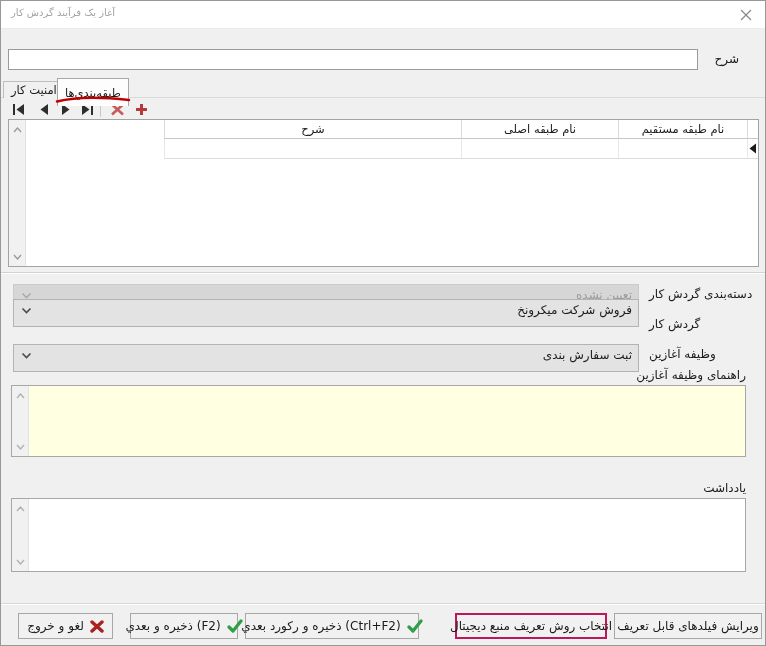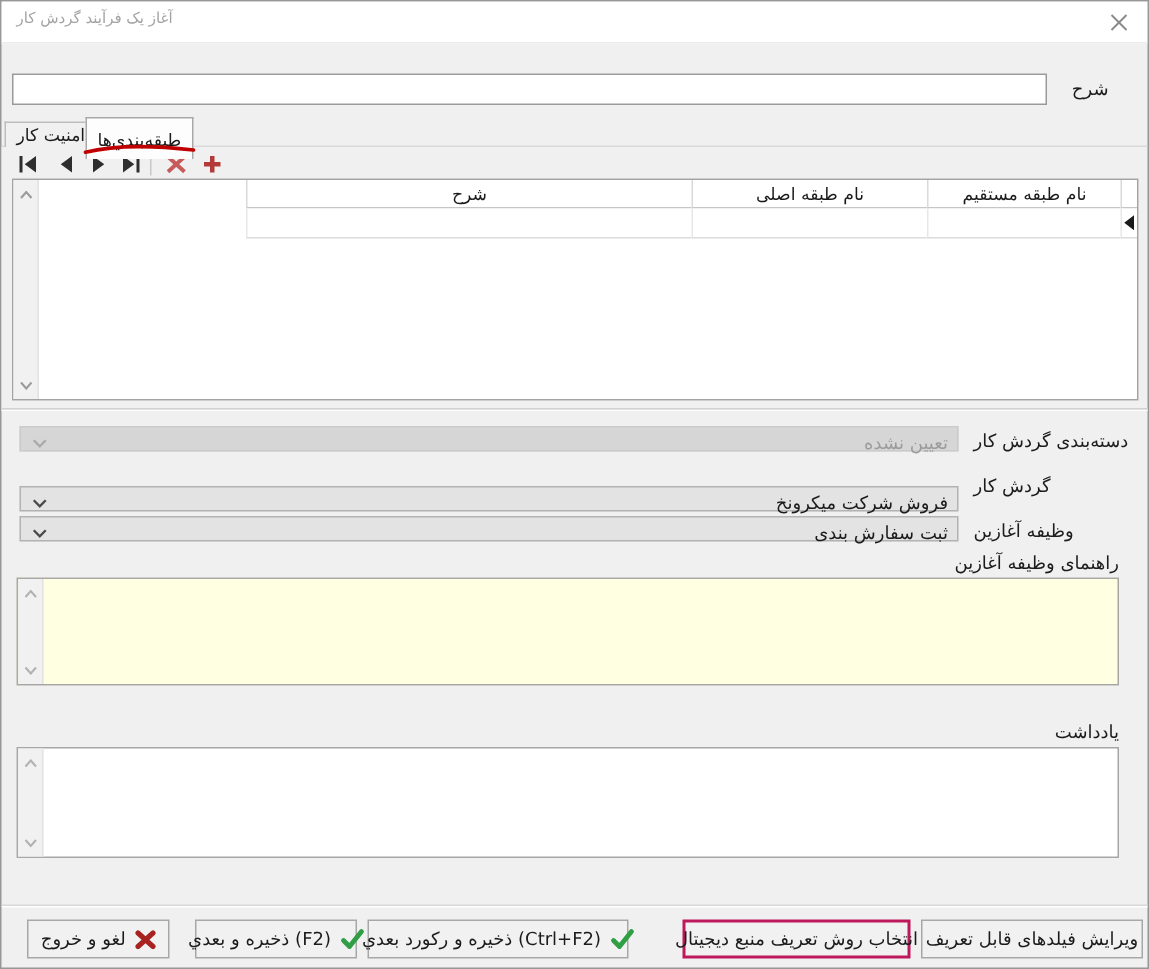--- a/index.html
+++ b/index.html
@@ -15,21 +15,21 @@
   .tab{box-sizing:border-box;display:flex;align-items:center;justify-content:center;padding:0 7px;font-size:11.5px;}
   .tab-active{background:#fdfdfd;border:1px solid #a8a8a8;border-bottom:none;height:28px;z-index:3;text-align:right;}
   .tab-inactive{background:#f0f0f0;border:1px solid #bdbdbd;border-bottom:none;height:17px;z-index:1;}
   .pane{left:0;top:96px;width:764px;height:174px;border-top:1px solid #d9d9d9;border-bottom:1px solid #d2d2d2;box-shadow:0 1px 0 #ffffff;}
   .tool-btn{width:18px;height:15px;display:flex;align-items:center;justify-content:center;}
   .grid{left:7px;top:118px;width:751px;height:148px;box-sizing:border-box;background:#ffffff;border:1px solid #a3a3a3;}
   .gcell-h{position:absolute;top:0;height:19px;box-sizing:border-box;border-bottom:1px solid #c6c6c6;border-left:1px solid #d9d9d9;display:flex;align-items:center;justify-content:center;font-size:11.5px;background:#fff;}
   .gcell-r{position:absolute;top:19px;height:20px;box-sizing:border-box;border-bottom:1px solid #dcdcdc;border-left:1px solid #e7e7e7;display:flex;align-items:center;background:#fff;}
   .vscroll{position:absolute;box-sizing:border-box;background:#f1f1f1;border-right:1px solid #e2e2e2;width:17px;}
   .sb-btn{position:absolute;left:0;width:16px;height:15px;display:flex;align-items:center;justify-content:center;}
-  .combo{box-sizing:border-box;height:17px;width:626px;left:12px;}
+  .combo{box-sizing:border-box;height:28px;width:626px;left:12px;}
   .combo-on{background:#e3e3e3;border:1px solid #b3b3b3;}
   .combo-off{background:#d6d6d6;border:1px solid #cbcbcb;}
   .combo-val{position:absolute;right:6px;top:0;line-height:20px;direction:rtl;white-space:nowrap;}
   .combo-chev{position:absolute;left:7px;top:7px;}
   .memo{box-sizing:border-box;left:10px;width:735px;border:1px solid #a7a7a7;}
   .btn{box-sizing:border-box;position:absolute;top:612px;height:26px;background:#f1f1f1;border:1px solid #a7a7a7;display:flex;align-items:center;justify-content:center;gap:6px;font-size:12px;cursor:default;}
   .btn-focus{border:2px solid #be185d;}
   .lbl{color:#1c1c1c;}
   svg{display:block;}
 </style>
@@ -147,21 +147,21 @@
   <div class="abs combo combo-off" style="top:283px;">
     <span class="combo-val" style="color:#9c9c9c;">تعیین نشده</span>
     <span class="combo-chev">
         <svg width="11" height="7">
           <polyline points="1.5,1.5 5.5,5.5 9.5,1.5" fill="none" stroke="#ababab" stroke-width="1.6"></polyline>
         </svg>
       </span>
   </div>
   <div class="abs rtl lbl" style="left:648px;top:286px;">دسته‌بندی گردش کار</div>
 
-  <div class="abs combo combo-on" style="top:323px;">
+  <div class="abs combo combo-on" style="top:298px;">
     <span class="combo-val">فروش شرکت میکرونخ</span>
     <span class="combo-chev">
         <svg width="11" height="7">
           <polyline points="1.5,1.5 5.5,5.5 9.5,1.5" fill="none" stroke="#4a4a4a" stroke-width="1.6"></polyline>
         </svg>
       </span>
   </div>
   <div class="abs rtl lbl" style="left:648px;top:316px;">گردش کار</div>
 
   <div class="abs combo combo-on" style="top:343px;">

